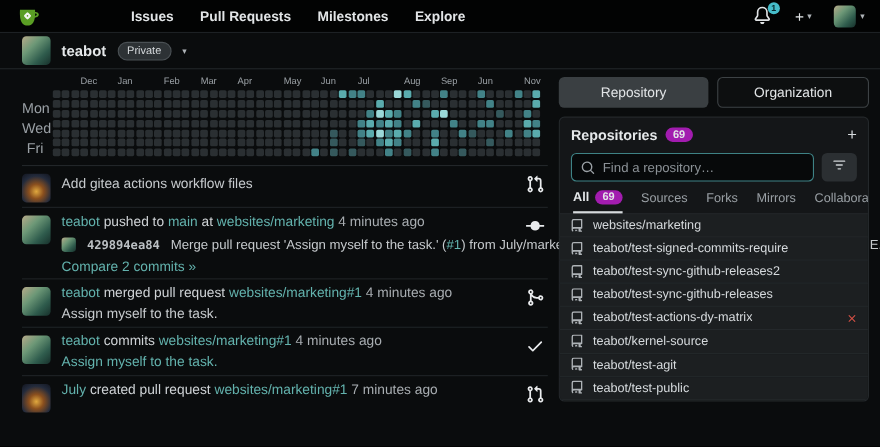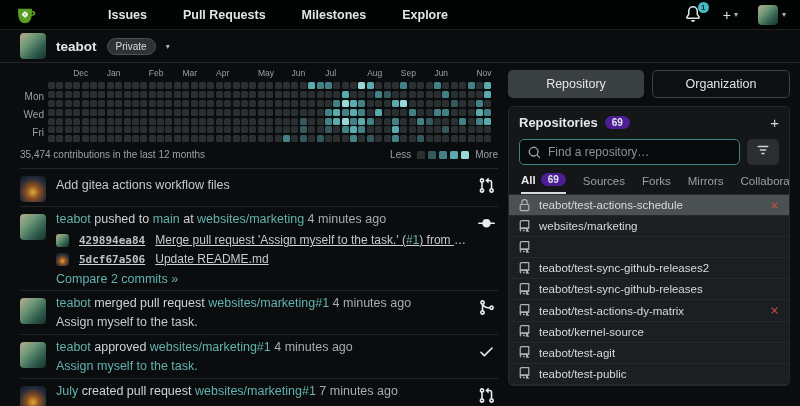--- a/index.html
+++ b/index.html
@@ -3,21 +3,21 @@
 <meta charset="utf-8">
 <style>
   * { margin:0; padding:0; box-sizing:border-box; }
   html,body { background:#000; }
   body { font-family:"Liberation Sans", sans-serif; }
   .app { position:relative; width:800px; height:406px; background:#0a0c0d; overflow:hidden; color:#cfd3d6; }
 
   
   .navbar { position:absolute; top:0; left:0; right:0; height:30px; background:#020303;
             border-bottom:1px solid #1d2124; display:flex; align-items:center; padding:0 14px; }
-  .nav-links { display:flex; gap:36px; margin-left:24px;padding-left:48px; }
+  .nav-links { display:flex; gap:24px; margin-left:35px;padding-left:48px; }
   .nav-link { font-size:12.5px; font-weight:700; color:#e2e5e7; cursor:pointer; }
   .nav-right { margin-left:auto; display:flex; align-items:center; gap:20px; }
   .bell-wrap { position:relative; width:18px; height:18px; color:#dfe2e4; }
   .notif-badge { position:absolute; top:-4px; right:-6px; min-width:11px; height:11px; border-radius:6px;
                  background:#46bcc9; color:#062a2f; font-size:8px; font-weight:700;
                  display:flex; align-items:center; justify-content:center; padding:0 2px; }
   .plus-group { display:flex; align-items:center; gap:3px; color:#dfe2e4; font-size:14px; }
   .caret { font-size:8px; color:#aeb3b7; }
   .avatar-group { display:flex; align-items:center; gap:4px; }
   .avatar { border-radius:4px; }
@@ -31,57 +31,57 @@
   .user-name { font-size:13.5px; font-weight:700; color:#e5e8ea; }
   .private-badge { font-size:10px; color:#d6dadd; background:#2d3235; border:1px solid #4a5054;
                    border-radius:10px; padding:2px 8px; }
 
   
   .left-col { position:absolute; left:20px; top:68px; width:478px; }
 
   .hm-months { position:relative; height:12px; margin-left:28px;text-decoration:underline; }
   .hm-month { position:absolute; top:0; font-size:8.5px; color:#9aa0a5; }
   .hm-body { position:relative; margin-left:28px; margin-top:2px; }
-  .hm-day { position:absolute; left:-28px; width:24px; font-size:10px; color:#9aa0a5; text-align:right; }
+  .hm-day { position:absolute; left:-28px; width:24px; font-size:13px; color:#9aa0a5; text-align:center; }
   .hm-grid { display:grid; grid-template-columns:repeat(53,7px); grid-auto-rows:7px; column-gap:1.4px; row-gap:1.9px; }
   .hm-cell { width:7px; height:7px; border-radius:1.5px; }
   .hm-footer { display:flex; align-items:center; margin-top:7px; font-size:10px; color:#9aa0a5; }
   .hm-legend { margin-left:auto; display:flex; align-items:center; gap:3px; }
   .lg-cell { width:8px; height:8px; border-radius:1.5px; }
 
   
   .feed { margin-top:8px; border-top:1px solid #222629; }
   .feed-entry { display:flex; gap:10px; padding:5px 0 4px; border-bottom:1px solid #1f2326; align-items:flex-start; }
   .feed-entry:last-child { border-bottom:none; }
   .avatar26 { width:26px; height:26px; flex:0 0 26px; margin-top:2px; }
   .entry-main { flex:1; min-width:0; }
   .entry-title { font-size:12.5px; line-height:15px; color:#cfd3d6; }
   .entry-body { font-size:12.5px; line-height:15px; margin-top:4px; color:#c6cacd; }
   .entry-icon { flex:0 0 18px; color:#e8eaec; margin-top:3px; margin-right:2px; }
   .link { color:#63b2ad; cursor:pointer; }
   .muted { color:#a8adb1; }
-  .commits { margin-top:6px; display:flex; flex-direction:column; gap:4px;text-decoration:underline; }
+  .commits { margin-top:6px; display:flex; flex-direction:row; gap:4px; }
   .commit-row { display:flex; align-items:center; gap:10px; font-size:12px; line-height:15px; }
   .avatar13 { width:13px; height:13px; border-radius:3px; flex:0 0 13px; }
   .sha { font-family:"DejaVu Sans Mono", monospace; font-size:11px; color:#bcc1c4; font-weight:700; }
   .commit-msg { white-space:nowrap; overflow:hidden; text-overflow:ellipsis; color:#c6cacd; }
   .compare-link { margin-top:5px; font-size:12.5px; }
 
   
   .sidebar { position:absolute; left:508px; top:70px; width:282px; }
   .seg-tabs { display:flex; gap:8px; }
   .seg-tab { flex:1; height:28px; border-radius:5px; display:flex; align-items:center; justify-content:center;
              font-size:12.5px; color:#e2e5e7; cursor:pointer; }
   .seg-active { background:#3a3f42; }
   .seg-inactive { background:#0d0f10; border:1px solid #3d4245; }
 
   .repo-panel { margin-top:8px; background:#141618; border:1px solid #24282b; border-radius:5px; overflow:hidden; }
   .panel-head { display:flex; align-items:center; padding:8px 10px 6px; }
   .panel-title { font-size:13px; font-weight:700; color:#e5e8ea; }
-  .count-badge { background:#4c1d95; color:#e2e5e7; border-radius:9px; padding:1px 7px; font-size:10px; font-weight:700; margin-left:7px; }
+  .count-badge { background:#a21caf; color:#e2e5e7; border-radius:9px; padding:1px 7px; font-size:10px; font-weight:700; margin-left:7px; }
   .plus-btn { margin-left:auto; color:#d6dadd; font-size:15px; line-height:1; cursor:pointer; }
 
   .search-row { display:flex; gap:7px; padding:3px 10px 0; }
   .search-box { flex:1; display:flex; align-items:center; gap:7px; border:1px solid #3e8285; background:#07090a;
                 border-radius:5px; height:26px; padding:0 8px; }
   .search-box input { background:transparent; border:none; outline:none; color:#b9bec1; font-size:12px; width:100%;
                       font-family:"Liberation Sans", sans-serif; }
   .search-box input::placeholder { color:#8b9196; }
   .search-glyph { color:#9aa0a5; display:flex; }
   .filter-btn { width:32px; height:26px; background:#2b2f32; border-radius:5px; display:flex; align-items:center;
@@ -533,34 +533,20 @@
           <div class="hm-cell" style="background: rgb(42, 47, 50); grid-area: 7 / 49;"></div>
           <div class="hm-cell" style="background: rgb(42, 47, 50); grid-area: 7 / 50;"></div>
           <div class="hm-cell" style="background: rgb(42, 47, 50); grid-area: 7 / 51;"></div>
           <div class="hm-cell" style="background: rgb(42, 47, 50); grid-area: 7 / 52;"></div>
           <div class="hm-cell" style="background: rgb(42, 47, 50); grid-area: 7 / 53;"></div>
         </div>
     <span class="hm-day" style="top: 9.4px;">Mon</span>
         <span class="hm-day" style="top: 27.2px;">Wed</span>
         <span class="hm-day" style="top: 45px;">Fri</span>
       </div>
-    <div class="hm-footer">
-      <span>35,474 contributions in the last 12 months</span>
-      <span class="hm-legend">
-        <span style="margin-right:3px;">Less</span>
-        <span id="legend-cells" style="display:flex;gap:3px;">
-            <span class="lg-cell" style="background: rgb(42, 47, 50);"></span>
-            <span class="lg-cell" style="background: rgb(53, 89, 93);"></span>
-            <span class="lg-cell" style="background: rgb(66, 130, 135);"></span>
-            <span class="lg-cell" style="background: rgb(90, 171, 173);"></span>
-            <span class="lg-cell" style="background: rgb(154, 216, 216);"></span>
-          </span>
-        <span style="margin-left:3px;">More</span>
-      </span>
-    </div>
     <div class="feed" id="feed">
         <div class="feed-entry">
           <span class="avatar avatar26 av-july"></span>
           <div class="entry-main">
             <div class="entry-body">Add gitea actions workflow files</div>
           </div>
           <span class="entry-icon"><svg viewBox="0 0 16 16" width="17" height="17" fill="currentColor">
               <path d="M7.177 3.073L9.573.677A.25.25 0 0110 .854v4.792a.25.25 0 01-.427.177L7.177 3.427a.25.25 0 010-.354zM3.75 2.5a.75.75 0 100 1.5.75.75 0 000-1.5zm-2.25.75a2.25 2.25 0 113 2.122v5.256a2.251 2.251 0 11-1.5 0V5.372A2.25 2.25 0 011.5 3.25zM11 2.5h-1V4h1a1 1 0 011 1v5.628a2.251 2.251 0 101.5 0V5A2.5 2.5 0 0011 2.5zm1 10.25a.75.75 0 111.5 0 .75.75 0 01-1.5 0zM3.75 12a.75.75 0 100 1.5.75.75 0 000-1.5z"></path>
             </svg></span>
         </div>
@@ -592,21 +578,21 @@
             <div class="entry-title"><span class="link">teabot</span><span> merged pull request </span><span class="link">websites/marketing#1</span><span class="muted"> 4 minutes ago</span></div>
             <div class="entry-body">Assign myself to the task.</div>
           </div>
           <span class="entry-icon"><svg viewBox="0 0 16 16" width="17" height="17" fill="currentColor">
               <path d="M5.45 5.154A4.25 4.25 0 009.25 7.5h1.378a2.251 2.251 0 110 1.5H9.25A5.734 5.734 0 015 7.123v3.505a2.25 2.25 0 11-1.5 0V5.372a2.25 2.25 0 111.95-.218zM4.25 13.5a.75.75 0 100-1.5.75.75 0 000 1.5zm8.5-4.5a.75.75 0 100-1.5.75.75 0 000 1.5zM5 3.25a.75.75 0 10-1.5 0 .75.75 0 001.5 0z"></path>
             </svg></span>
         </div>
         <div class="feed-entry">
           <span class="avatar avatar26 av-teabot"></span>
           <div class="entry-main">
-            <div class="entry-title"><span class="link">teabot</span><span> approved </span><span class="link">websites/marketing#1</span><span class="muted"> 4 minutes ago</span></div>
+            <div class="entry-title"><span class="link">teabot</span><span> commits </span><span class="link">websites/marketing#1</span><span class="muted"> 4 minutes ago</span></div>
             <div class="entry-body link">Assign myself to the task.</div>
           </div>
           <span class="entry-icon"><svg viewBox="0 0 16 16" width="17" height="17" fill="currentColor">
               <path d="M13.78 4.22a.75.75 0 010 1.06l-7.25 7.25a.75.75 0 01-1.06 0L2.22 9.28a.75.75 0 011.06-1.06L6 10.94l6.72-6.72a.75.75 0 011.06 0z"></path>
             </svg></span>
         </div>
         <div class="feed-entry">
           <span class="avatar avatar26 av-july"></span>
           <div class="entry-main">
             <div class="entry-title"><span class="link">July</span><span> created pull request </span><span class="link">websites/marketing#1</span><span class="muted"> 7 minutes ago</span></div>
@@ -656,47 +642,35 @@
             <span>Forks</span>
           </span>
           <span class="ftab">
             <span>Mirrors</span>
           </span>
           <span class="ftab">
             <span>Collaborative</span>
           </span>
         </div>
       <div class="repo-list" id="repo-list">
-          <div class="repo-row repo-row-hl">
-            <span class="repo-glyph">
-              <svg viewBox="0 0 16 16" width="13" height="13" fill="currentColor">
-                <path d="M4 4a4 4 0 118 0v2h.25C13.216 6 14 6.784 14 7.75v5.5A1.75 1.75 0 0112.25 15h-8.5A1.75 1.75 0 012 13.25v-5.5C2 6.784 2.784 6 3.75 6H4V4zm6.5 2V4a2.5 2.5 0 00-5 0v2h5zM3.75 7.5a.25.25 0 00-.25.25v5.5c0 .138.112.25.25.25h8.5a.25.25 0 00.25-.25v-5.5a.25.25 0 00-.25-.25h-8.5z"></path>
-              </svg>
-            </span>
-            <span class="repo-name">teabot/test-actions-schedule</span>
-            <span class="repo-status st-fail">
-              <svg viewBox="0 0 16 16" width="11" height="11" fill="currentColor">
-                <path d="M3.72 3.72a.75.75 0 011.06 0L8 6.94l3.22-3.22a.75.75 0 111.06 1.06L9.06 8l3.22 3.22a.75.75 0 11-1.06 1.06L8 9.06l-3.22 3.22a.75.75 0 01-1.06-1.06L6.94 8 3.72 4.78a.75.75 0 010-1.06z"></path>
-              </svg>
-            </span>
-          </div>
           <div class="repo-row">
             <span class="repo-glyph">
               <svg viewBox="0 0 16 16" width="13" height="13" fill="currentColor">
                 <path d="M4.5 1.5A1 1 0 003.5 2.5v6.708c.306-.134.644-.208 1-.208h8v-7.5h-8zM2 2.5A2.5 2.5 0 014.5 0h8.75a.75.75 0 01.75.75v9.5a.75.75 0 01-.75.75h-1v2h.75a.75.75 0 110 1.5h-2.5a.75.75 0 01-.75-.75V11h-5.25a1 1 0 00-.714 1.7.75.75 0 11-1.072 1.05A2.495 2.495 0 012 11.5v-9zM5.75 12h2.5v2.1l-.95-.712a.25.25 0 00-.3 0l-.95.713V12z"></path>
               </svg>
             </span>
             <span class="repo-name">websites/marketing</span>
           </div>
           <div class="repo-row">
             <span class="repo-glyph">
               <svg viewBox="0 0 16 16" width="13" height="13" fill="currentColor">
                 <path d="M4.5 1.5A1 1 0 003.5 2.5v6.708c.306-.134.644-.208 1-.208h8v-7.5h-8zM2 2.5A2.5 2.5 0 014.5 0h8.75a.75.75 0 01.75.75v9.5a.75.75 0 01-.75.75h-1v2h.75a.75.75 0 110 1.5h-2.5a.75.75 0 01-.75-.75V11h-5.25a1 1 0 00-.714 1.7.75.75 0 11-1.072 1.05A2.495 2.495 0 012 11.5v-9zM5.75 12h2.5v2.1l-.95-.712a.25.25 0 00-.3 0l-.95.713V12z"></path>
               </svg>
             </span>
+            <span class="repo-name">teabot/test-signed-commits-require</span>
           </div>
           <div class="repo-row">
             <span class="repo-glyph">
               <svg viewBox="0 0 16 16" width="13" height="13" fill="currentColor">
                 <path d="M4.5 1.5A1 1 0 003.5 2.5v6.708c.306-.134.644-.208 1-.208h8v-7.5h-8zM2 2.5A2.5 2.5 0 014.5 0h8.75a.75.75 0 01.75.75v9.5a.75.75 0 01-.75.75h-1v2h.75a.75.75 0 110 1.5h-2.5a.75.75 0 01-.75-.75V11h-5.25a1 1 0 00-.714 1.7.75.75 0 11-1.072 1.05A2.495 2.495 0 012 11.5v-9zM5.75 12h2.5v2.1l-.95-.712a.25.25 0 00-.3 0l-.95.713V12z"></path>
               </svg>
             </span>
             <span class="repo-name">teabot/test-sync-github-releases2</span>
           </div>
           <div class="repo-row">

